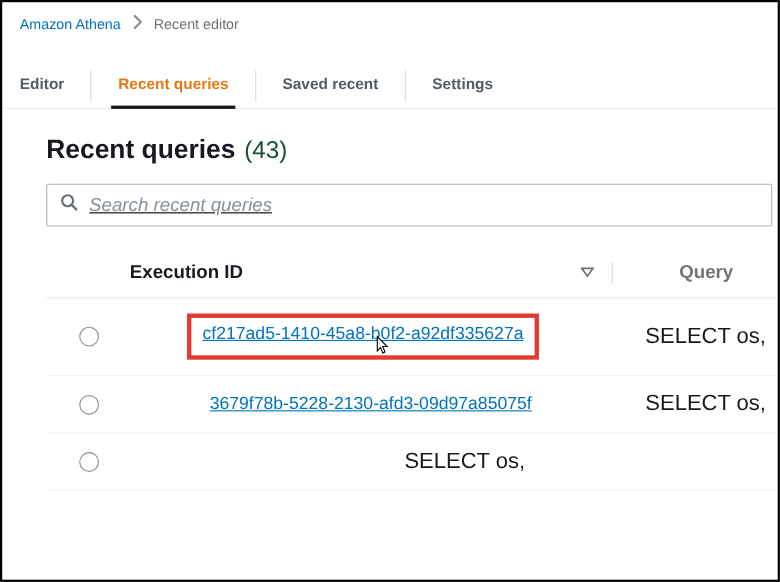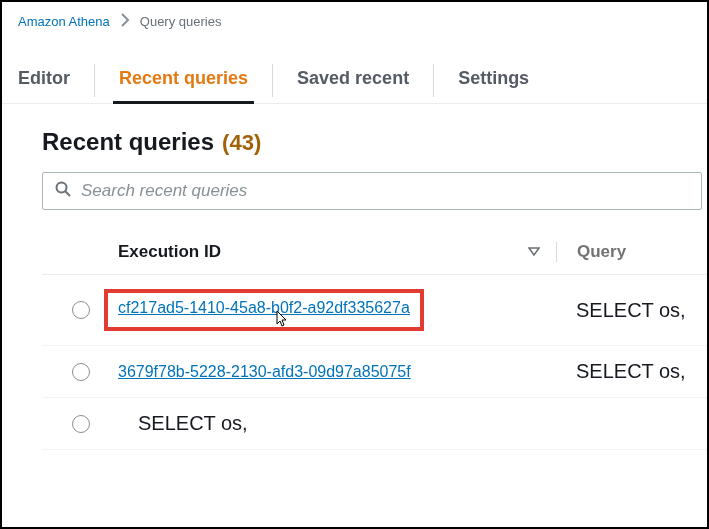--- a/index.html
+++ b/index.html
@@ -24,21 +24,21 @@
     .breadcrumb-current { color: #687078; }
     .tabs {
       display: flex;
       padding: 18px 16px 0;
       border-bottom: 1px solid #eaeded;
     }
     .tab {
       padding: 10px 0 14px;
       margin-right: 0;
       font-weight: 700;
-      font-size: 18px;
+      font-size: 14px;
       color: #545b64;
       cursor: pointer;
       position: relative;
     }
     .tab-sep { width: 1px; background: #d5dbdb; margin: 6px 24px; }
     .tab.active { color: #e47911; }
     .tab.active::after {
       content: "";
       position: absolute;
       left: -6px; right: -6px; bottom: -1px;
@@ -50,41 +50,42 @@
     }
     .section-title {
       font-size: 24px;
       font-weight: 700;
       color: #16191f;
       display: flex;
       align-items: baseline;
       gap: 8px;
       margin-bottom: 16px;
     }
-    .section-count { color: #a16207; font-weight: 700; font-size: 22px; }
+    .section-count { color: #14532d; font-weight: 400; font-size: 22px; }
     .search-box {
       border: 1px solid #aab7b8;
       border-radius: 2px;
       display: flex;
       align-items: flex-end;
       padding: 8px 12px;
       margin-bottom: 20px;
       width: 660px;
+      text-decoration: underline;
     }
     .search-icon { color: #687078; margin-right: 10px; flex-shrink: 0; }
     .search-input {
       border: none; outline: none;
       font-size: 17px;
       font-style: italic;
       color: #687078;
       flex: 1;
       background: transparent;
     }
     .search-input::placeholder { color: #879196; font-style: italic; }
-    .table { width: 100%; }
+    .table { width: 100%; text-align: center; }
     .thead {
       display: flex;
       border-bottom: 1px solid #eaeded;
       padding: 12px 0;
     }
     .col-radio { width: 76px; }
     .col-id { width: 438px; font-weight: 700; font-size: 17px; color: #16191f; display: flex; align-items: center; justify-content: space-between; padding-right: 16px; }
     .col-sep { width: 1px; background: #d5dbdb; margin: 0; }
     .col-query { flex: 1; font-weight: 700; font-size: 17px; color: #737373; padding-left: 20px; }
     .sort-icon { color: #687078; }
@@ -135,21 +136,21 @@
 </head>
 <body>
 
 <div class="breadcrumb">
   <a class="breadcrumb-link">Amazon Athena</a>
   <span class="breadcrumb-sep">
     <svg width="10" height="14" viewBox="0 0 10 14">
         <path d="M2 1 L8 7 L2 13" fill="none" stroke="#879196" stroke-width="2"></path>
       </svg>
   </span>
-  <span class="breadcrumb-current">Query queries</span>
+  <span class="breadcrumb-current">Recent editor</span>
 </div>
 
 <div class="tabs">
   <div class="tab">Editor</div>
   <div class="tab-sep"></div>
   <div class="tab active">Recent queries</div>
   <div class="tab-sep"></div>
   <div class="tab">Saved recent</div>
   <div class="tab-sep"></div>
   <div class="tab">Settings</div>

